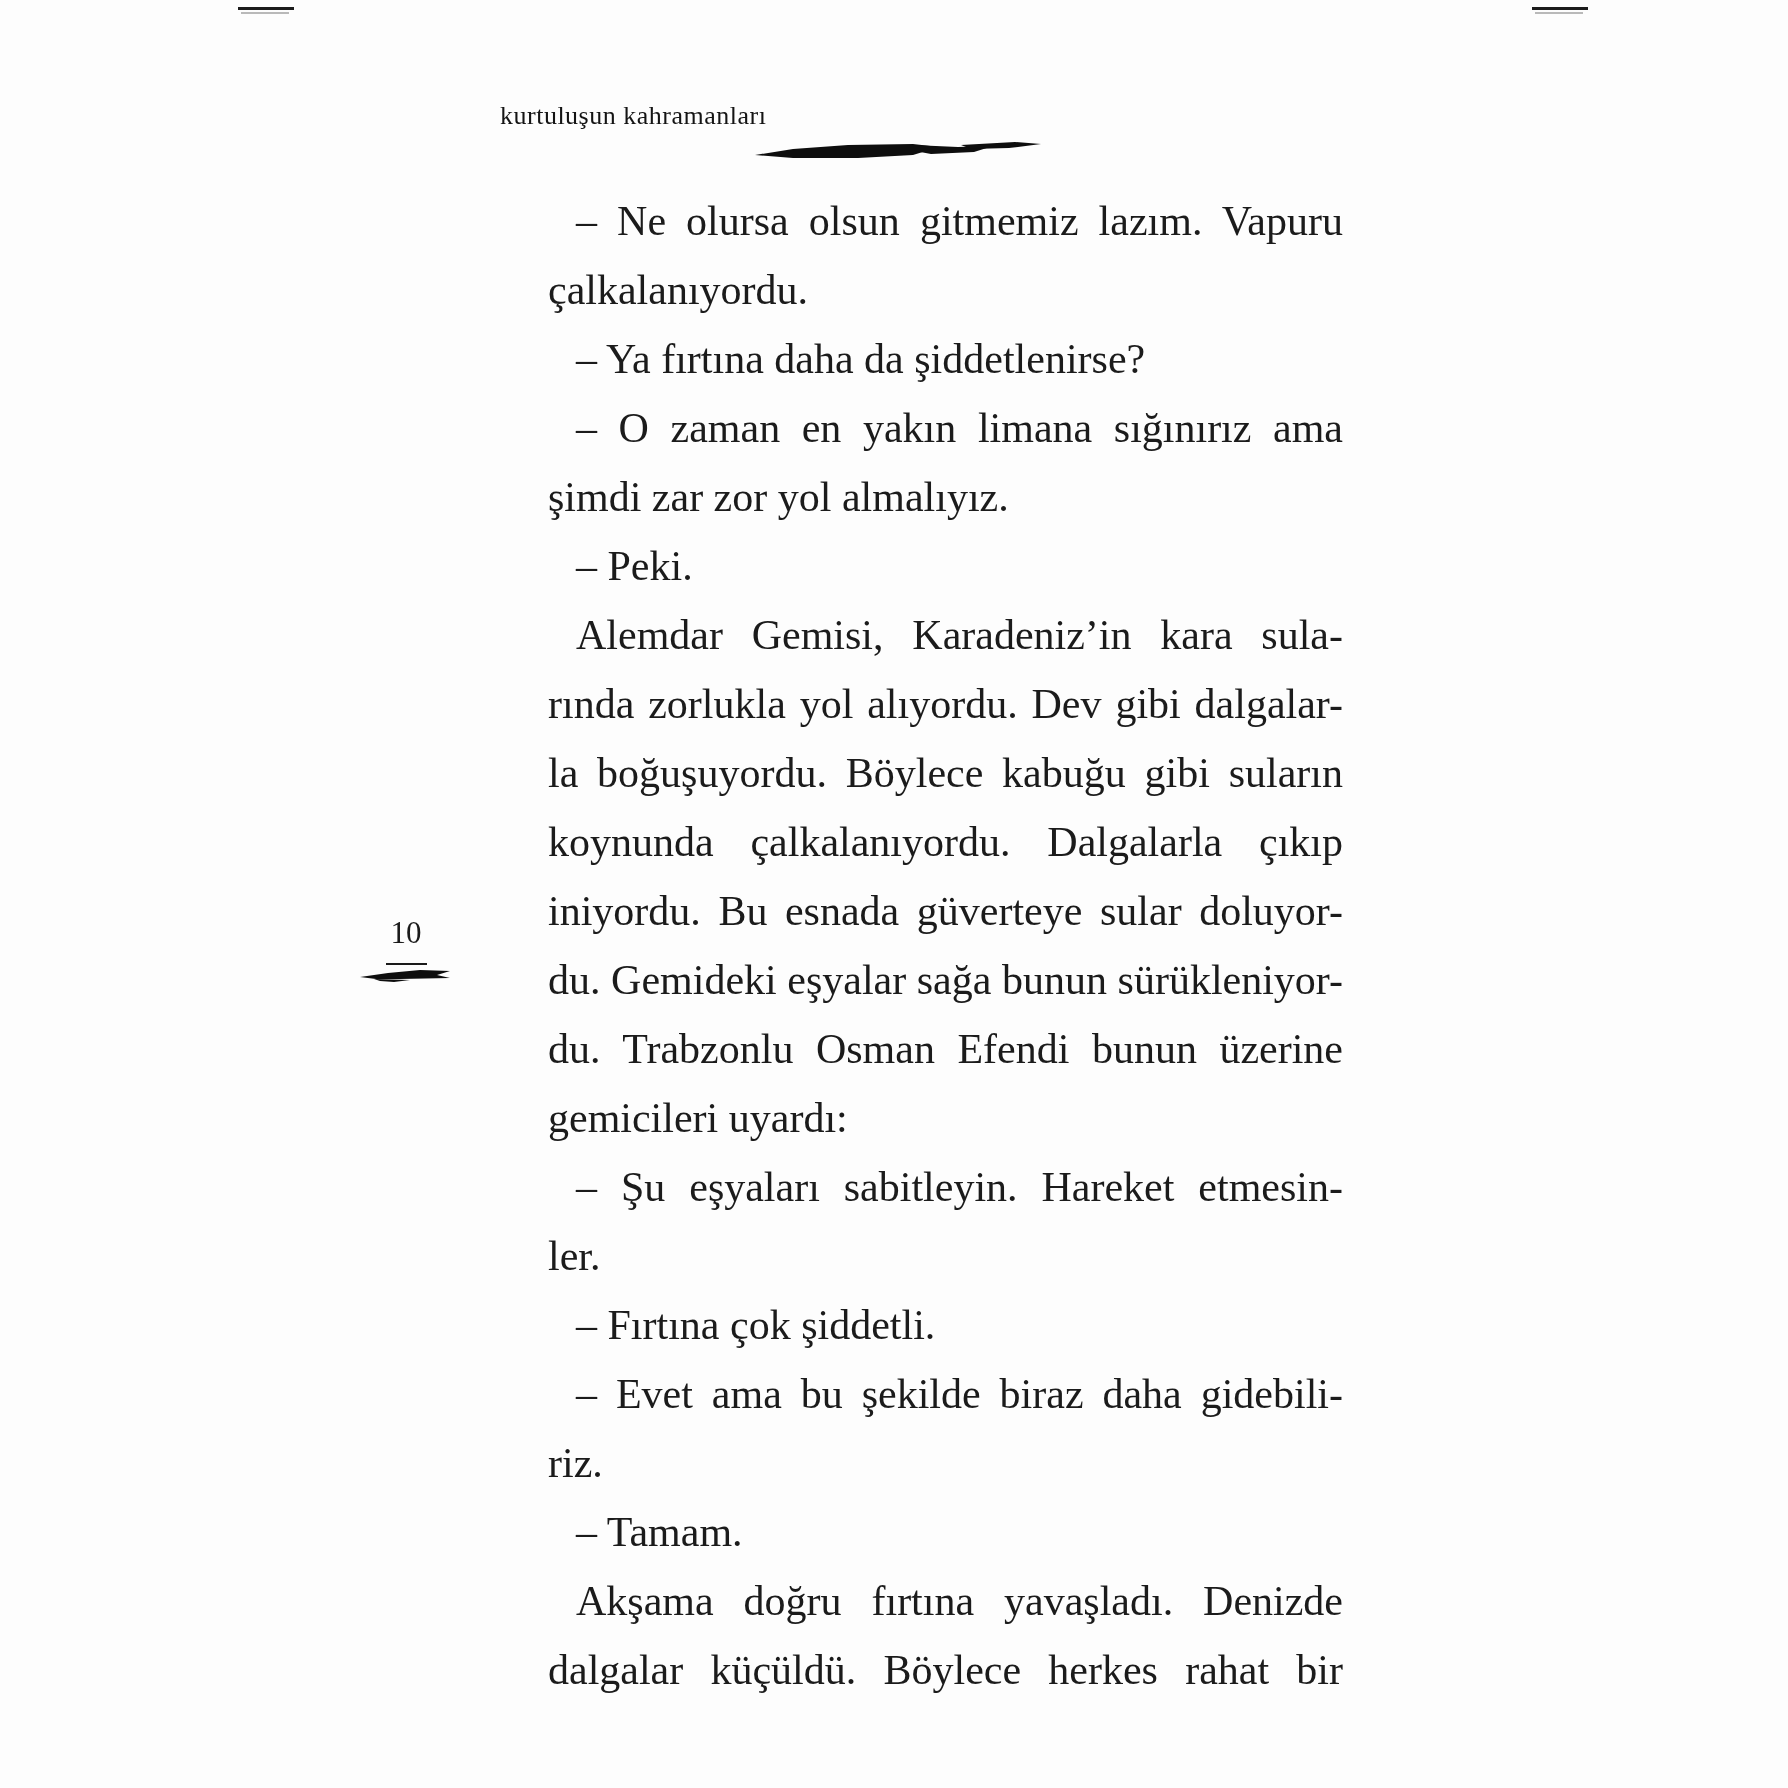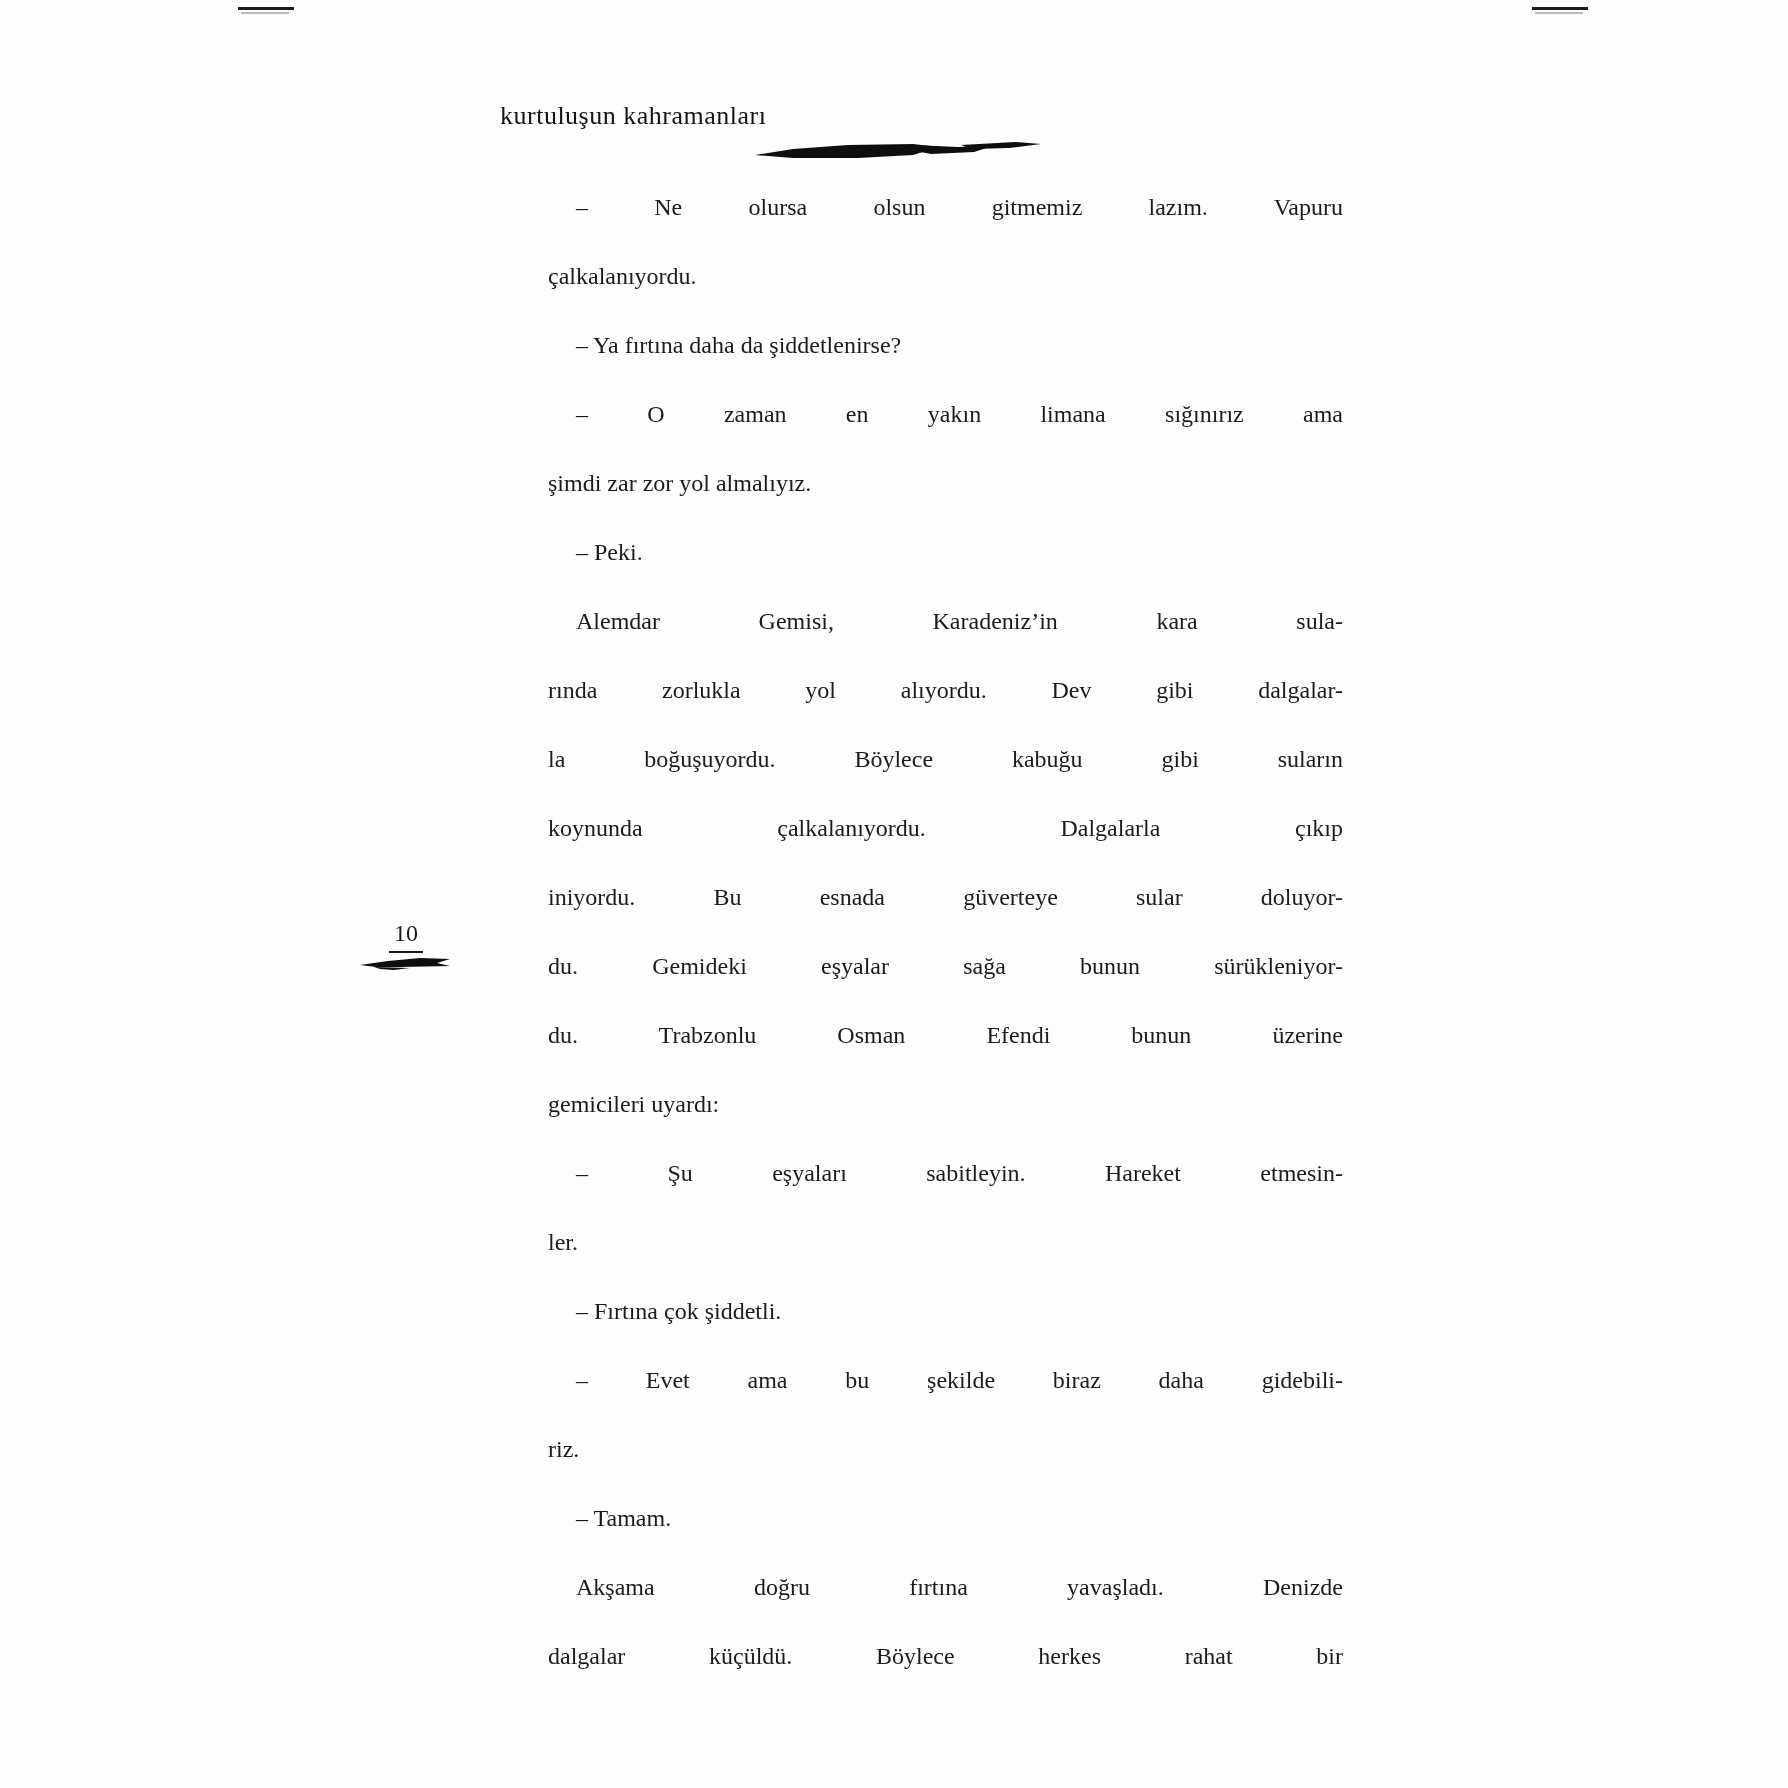--- a/index.html
+++ b/index.html
@@ -37,32 +37,32 @@
   }
   .header-flourish { display: block; margin: 6px auto 0; }
 
   
   .page-number-block {
     position: absolute; left: 358px; top: 916px; width: 96px;
     text-align: center;
   }
   .page-number {
     display: inline-block;
-    font-size: 24px;
+    font-size: 31px;
     line-height: 34px;
-    padding: 0 5px 1px 5px;
+    padding: 0 5px 13px 5px;
     border-bottom: 2px solid #1a1a1a;
     color: #1a1a1a;
   }
   .page-flourish { display: block; margin: 1px auto 0; }
 
   
   .body-text {
-    position: absolute; left: 548px; top: 173px; width: 795px;
-    font-size: 24px;
+    position: absolute; left: 548px; top: 187px; width: 795px;
+    font-size: 42px;
     line-height: 69px;
     color: #1b1b1b;
   }
   .line { height: 69px; text-align: left; }
   .line.ind  { padding-left: 28px; }
   .line.just { text-align: justify; text-align-last: justify; }
 </style>
 </head>
 <body>
 

